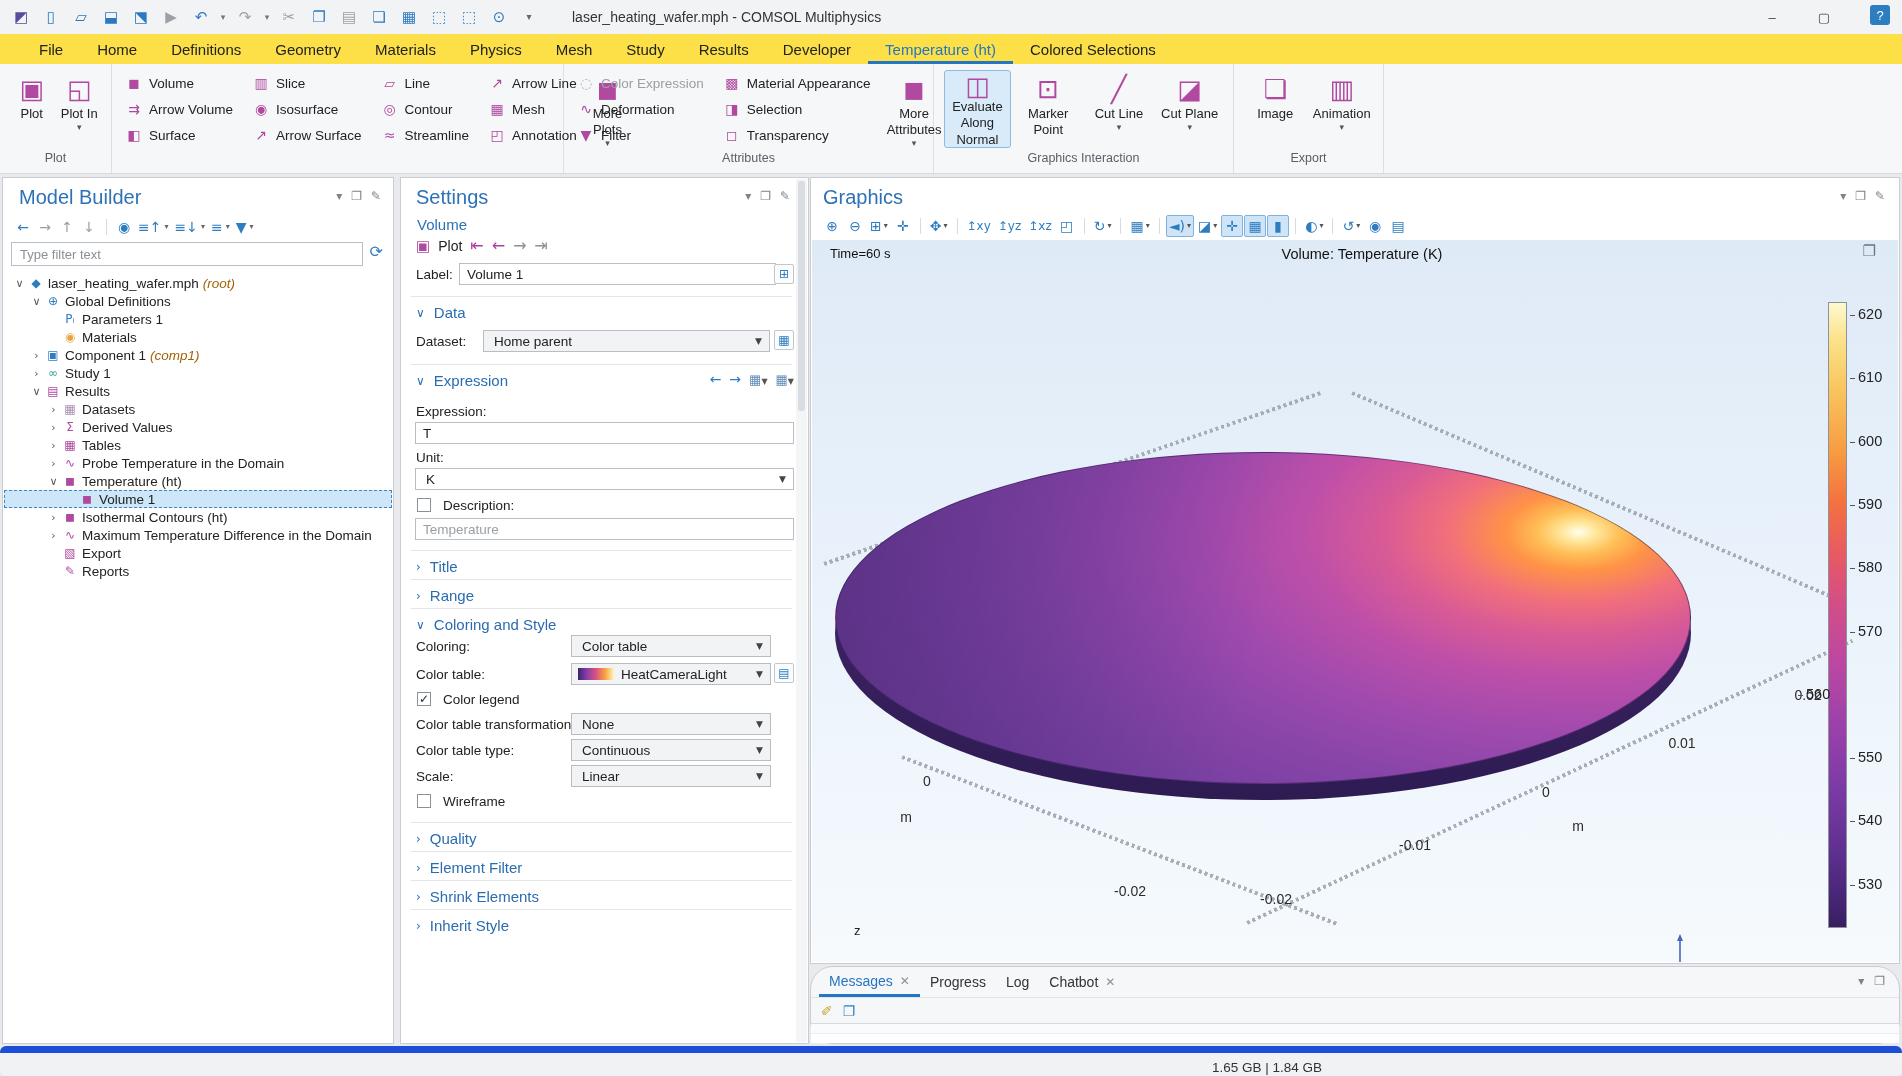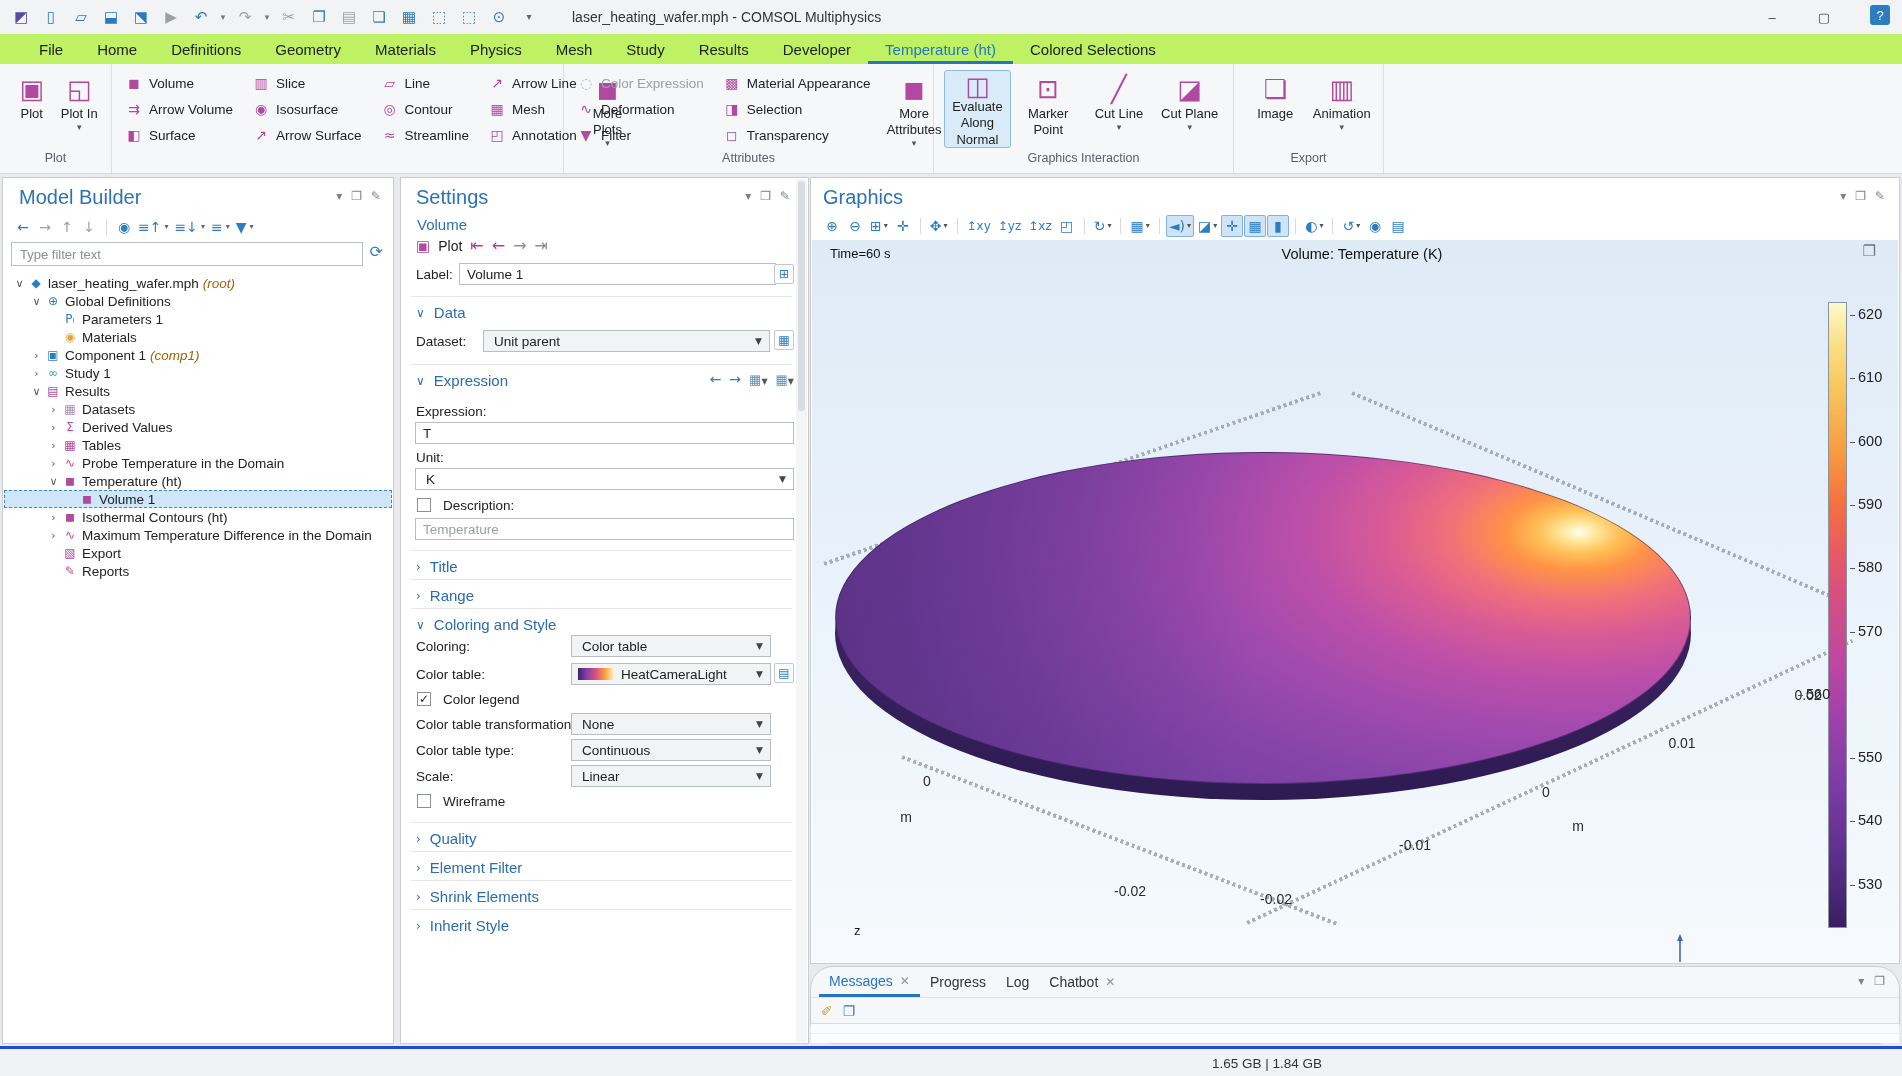--- a/index.html
+++ b/index.html
@@ -15,21 +15,21 @@
   .qat-btn { width:26px; height:26px; display:flex; align-items:center; justify-content:center;
     font-size:15px; border-radius:3px; }
   .qat-caret { width:10px; font-size:9px; color:#777; display:flex; justify-content:center; }
   #title-text { position:absolute; left:553px; top:0; height:34px; display:flex; align-items:center;
     font-size:14px; color:#333;margin-left:19px; }
   #win-controls { position:absolute; right:0; top:0; height:34px; display:flex; }
   .win-btn { width:52px; height:34px; display:flex; align-items:center; justify-content:center;
     font-size:13px; color:#444; }
 
   
-  #menubar { position:absolute; left:0; top:34px; width:1902px; height:30px; background:#bef264;
+  #menubar { position:absolute; left:0; top:34px; width:1902px; height:30px; background:#fde047;
     display:flex; align-items:stretch; padding-left:22px; }
   .menutab { display:flex; align-items:center; padding:0 17px; font-size:15px; color:#222; }
   .menutab.active { color:#2476c2; border-bottom:3px solid #2476c2; padding-top:3px; }
   #help-btn { position:absolute; right:12px; top:5px; width:20px; height:20px; background:#2d7dc1;
     color:#fff; border-radius:3px; font-size:13px; display:flex; align-items:center; justify-content:center; }
 
   
   #ribbon { position:absolute; left:0; top:64px; width:1902px; height:110px; background:#f6f7f9;
     border-bottom:1px solid #d7dade; display:flex; }
   .rgroup { position:relative; height:100%; border-right:1px solid #dcdfe3; display:flex;
@@ -142,21 +142,21 @@
   .mtab .tx { color:#8a9097; font-size:12px; }
   #msg-winicons { position:absolute; right:14px; top:8px; display:flex; gap:10px; color:#7b828a; font-size:12px; }
   #msg-toolbar { position:absolute; left:0; right:0; top:30px; height:26px; border-top:1px solid #e0e3e7;
     display:flex; align-items:center; padding-left:10px; gap:10px; }
   #msg-content { position:absolute; left:0; right:0; top:56px; bottom:0; background:#fff;
     border-top:1px solid #d7dade; }
   #msg-content .hstrip { height:10px; background:#fafbfc; border-bottom:1px solid #eceef1; }
 
   
   #statusbar { position:absolute; left:0; top:1046px; width:1902px; height:30px; background:#f1f2f3;
-    border-top:3px solid #1d4ed8; }
+    border-top:7px solid #1d4ed8;border-radius:6px; }
   #mem { position:absolute; left:1267px; top:7px; transform:translateX(-50%); font-size:13.5px; color:#333; }
 </style>
 </head>
 <body>
 
 <div id="titlebar">
   <div id="qat">
       <div class="qat-btn icon" style="color: rgb(91, 75, 158);">◩</div>
       <div class="qat-btn icon" style="color: rgb(43, 121, 194);">▯</div>
       <div class="qat-btn icon" style="color: rgb(43, 121, 194);">▱</div>
@@ -494,21 +494,21 @@
       <span class="icon">⊞</span>
     </div>
 
   <div class="sec-sep" style="top:118px;"></div>
   <div class="sec-head" style="top:126px;">
     <span class="schev icon">∨</span>
     <span>Data</span>
   </div>
   <div class="set-row-label" style="left:15px; top:156px;">Dataset:</div>
   <div class="combo" style="left:82px; top:152px; width:287px;">
-    <span>Unit parent</span>
+    <span>Home parent</span>
       <span class="carrow icon">▼</span>
   </div>
   <div class="mini-ibtn" style="right:14px; top:152px;">
       <span class="icon">▦</span>
     </div>
 
   <div class="sec-sep" style="top:186px;"></div>
   <div class="sec-head" style="top:194px;">
     <span class="schev icon">∨</span>
     <span>Expression</span>

